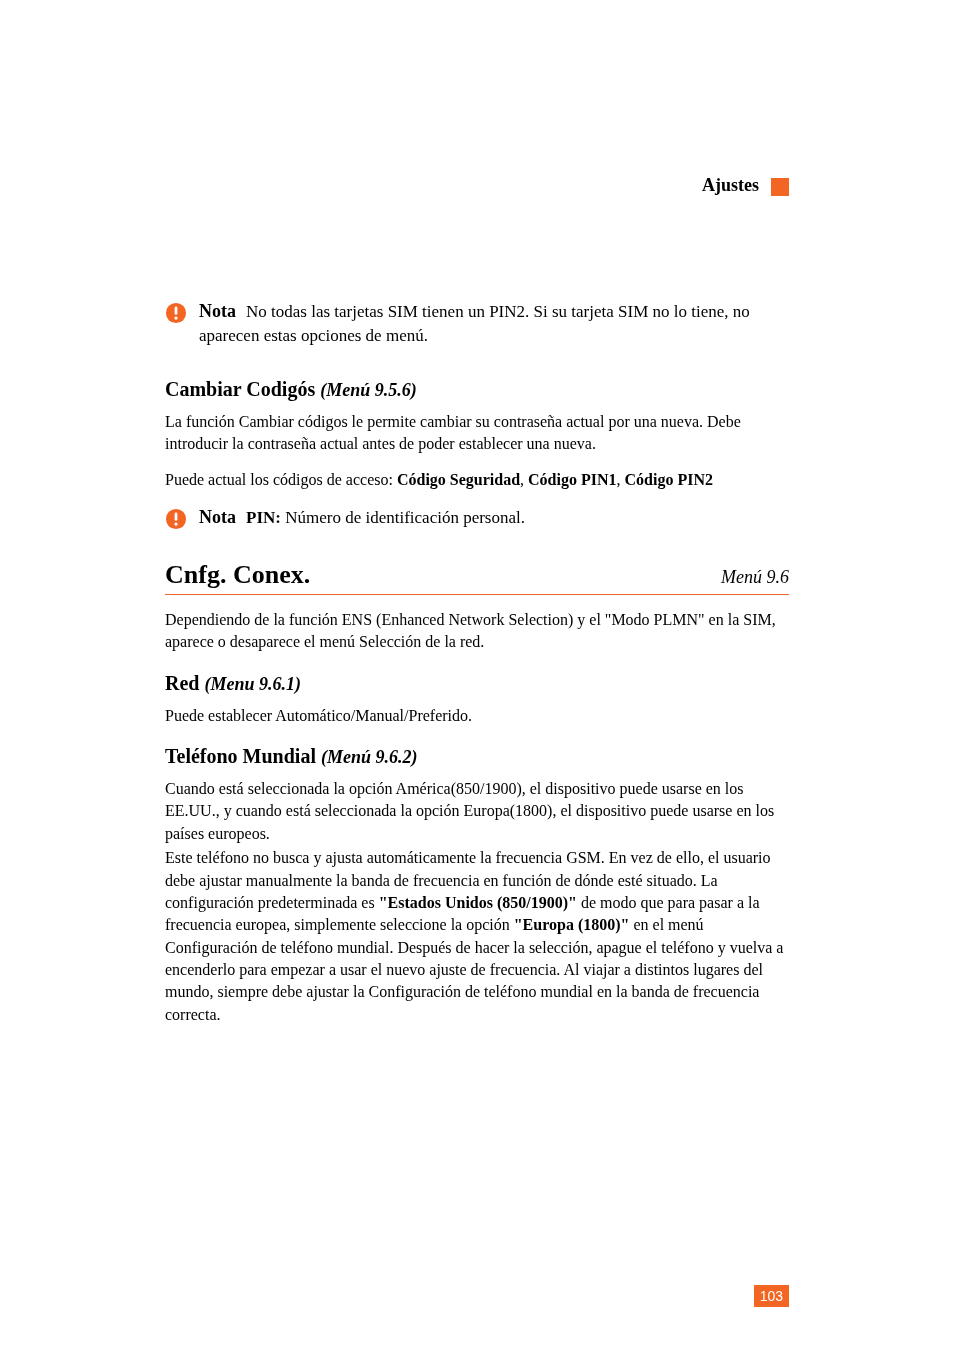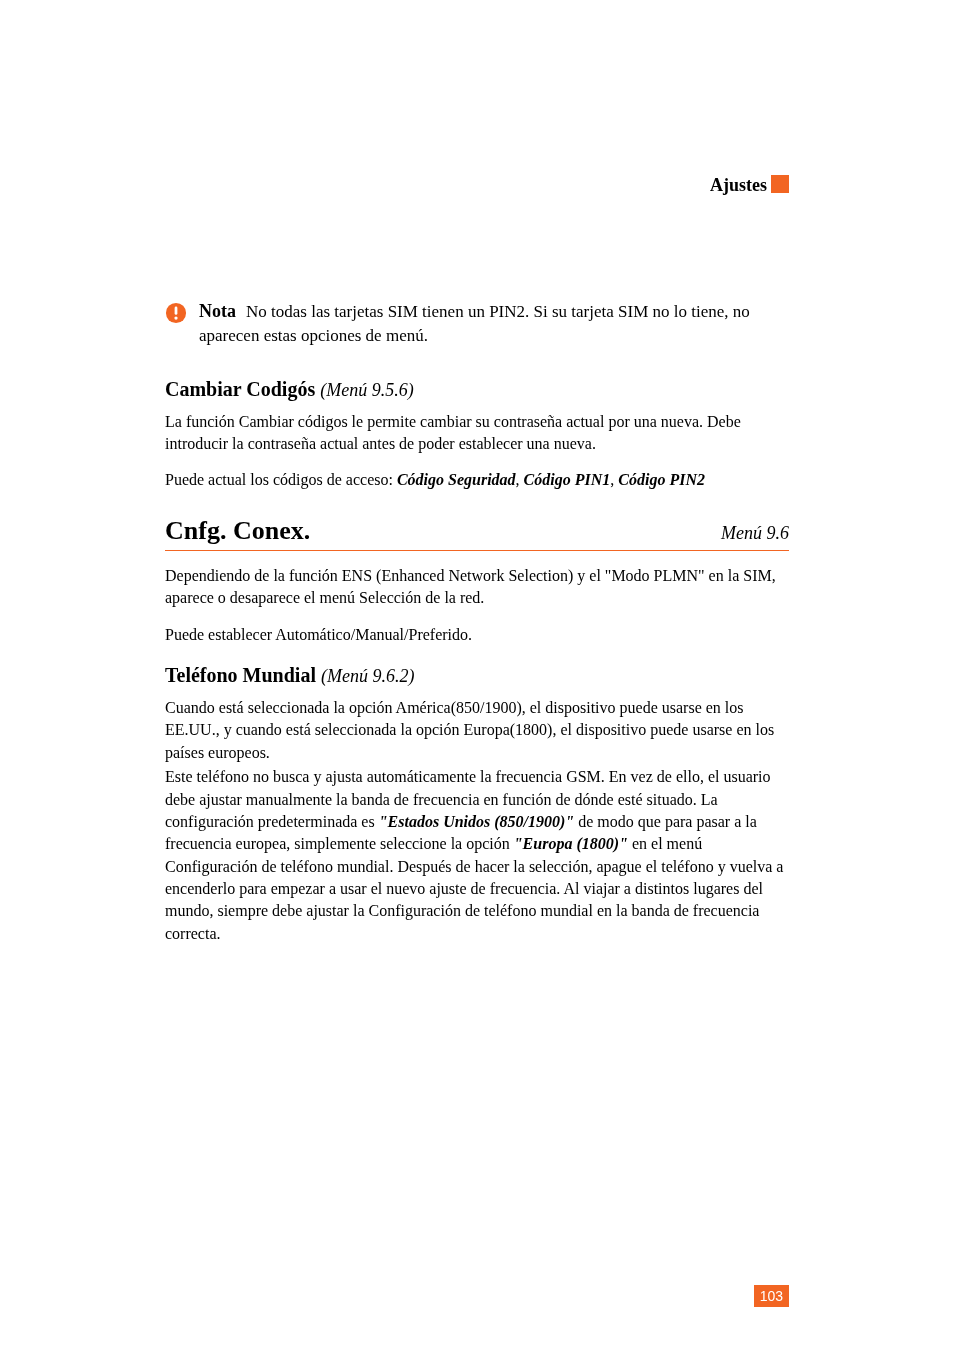--- a/index.html
+++ b/index.html
@@ -14,22 +14,22 @@
       height: 1359px;
       position: relative;
       padding: 170px 165px 60px 165px;
       color: #000;
     }
     .header-row {
       position: absolute;
       top: 175px;
       right: 165px;
       display: flex;
-      align-items: flex-start;
-      gap: 4px;
+      align-items: flex-end;
+      gap: 12px;
     }
     .header-title {
       font-weight: bold;
       font-size: 18px;
     }
     .header-square {
       width: 18px;
       height: 18px;
       background: #f26522;
     }
@@ -65,21 +65,21 @@
       flex: 1;
     }
     .subheading {
       font-size: 20px;
       font-weight: bold;
       margin-bottom: 10px;
       margin-top: 18px;
     }
     .subheading-menu {
       font-style: italic;
-      font-weight: normal;
+      font-weight: bold;
       font-size: 18px;
     }
     .paragraph {
       font-size: 16px;
       line-height: 1.4;
       margin-bottom: 14px;
     }
     .main-heading-row {
       display: flex;
       justify-content: space-between;
@@ -92,21 +92,20 @@
     .main-heading {
       font-size: 26px;
       font-weight: bold;
     }
     .main-heading-menu {
       font-style: italic;
       font-size: 18px;
     }
     .bold-inline {
       font-weight: bold;
-      font-style: italic;
     }
     .page-number-box {
       position: absolute;
       bottom: 52px;
       right: 165px;
       background: #f26522;
       color: #fff;
       font-size: 14px;
       padding: 3px 6px;
       font-family: Arial, sans-serif;
@@ -139,27 +138,44 @@
 
   <div class="subheading">
     <span>Cambiar Codigós</span>
     <span class="subheading-menu">(Menú 9.5.6)</span>
   </div>
   <p class="paragraph">La función Cambiar códigos le permite cambiar su contraseña actual por una nueva. Debe introducir la contraseña actual antes de poder establecer una nueva.</p>
   <p class="paragraph">
     <span>Puede actual los códigos de acceso: </span><span class="bold-inline">Código Seguridad</span><span>, </span><span class="bold-inline">Código PIN1</span><span>, </span><span class="bold-inline">Código PIN2</span>
   </p>
 
+  <div class="note-block">
+    <span class="note-icon">
+      <svg viewBox="0 0 24 24">
+          <circle cx="12" cy="12" r="11" fill="#f26522"></circle>
+          <rect x="10.5" y="5" width="3" height="9" rx="1.5" fill="#fff"></rect>
+          <circle cx="12" cy="17.5" r="1.8" fill="#fff"></circle>
+        </svg>
+    </span>
+    <div class="note-body-wrap">
+      <span class="note-label">Nota</span>
+      <span class="note-text"><span class="bold-inline">PIN:</span><span> Número de identificación personal.</span></span>
+    </div>
+  </div>
 
   <div class="main-heading-row">
     <span class="main-heading">Cnfg. Conex.</span>
     <span class="main-heading-menu">Menú 9.6</span>
   </div>
   <p class="paragraph">Dependiendo de la función ENS (Enhanced Network Selection) y el "Modo PLMN" en la SIM, aparece o desaparece el menú Selección de la red.</p>
 
+  <div class="subheading">
+    <span>Red</span>
+    <span class="subheading-menu">(Menu 9.6.1)</span>
+  </div>
   <p class="paragraph">Puede establecer Automático/Manual/Preferido.</p>
 
   <div class="subheading">
     <span>Teléfono Mundial</span>
     <span class="subheading-menu">(Menú 9.6.2)</span>
   </div>
   <p class="paragraph" style="margin-bottom:2px">Cuando está seleccionada la opción América(850/1900), el dispositivo puede usarse en los EE.UU., y cuando está seleccionada la opción Europa(1800), el dispositivo puede usarse en los países europeos.</p>
   <p class="paragraph">
     <span>Este teléfono no busca y ajusta automáticamente la frecuencia GSM. En vez de ello, el usuario debe ajustar manualmente la banda de frecuencia en función de dónde esté situado. La configuración predeterminada es </span><span class="bold-inline">"Estados Unidos (850/1900)"</span><span> de modo que para pasar a la frecuencia europea, simplemente seleccione la opción </span><span class="bold-inline">"Europa (1800)"</span><span> en el menú Configuración de teléfono mundial. Después de hacer la selección, apague el teléfono y vuelva a encenderlo para empezar a usar el nuevo ajuste de frecuencia. Al viajar a distintos lugares del mundo, siempre debe ajustar la Configuración de teléfono mundial en la banda de frecuencia correcta.</span>
   </p>

